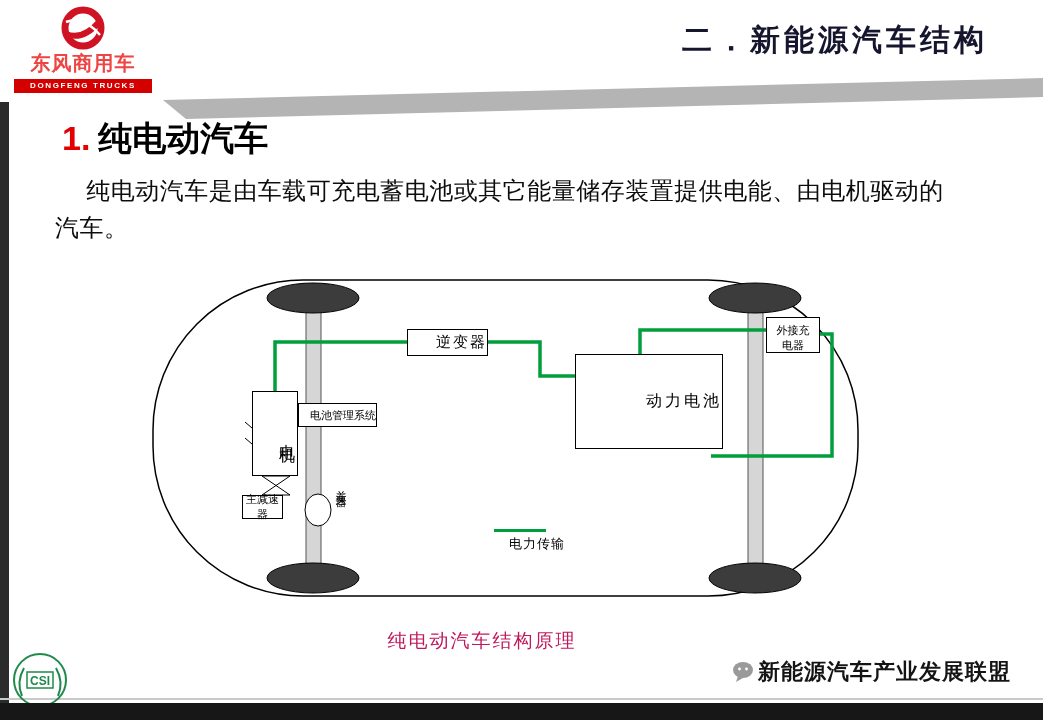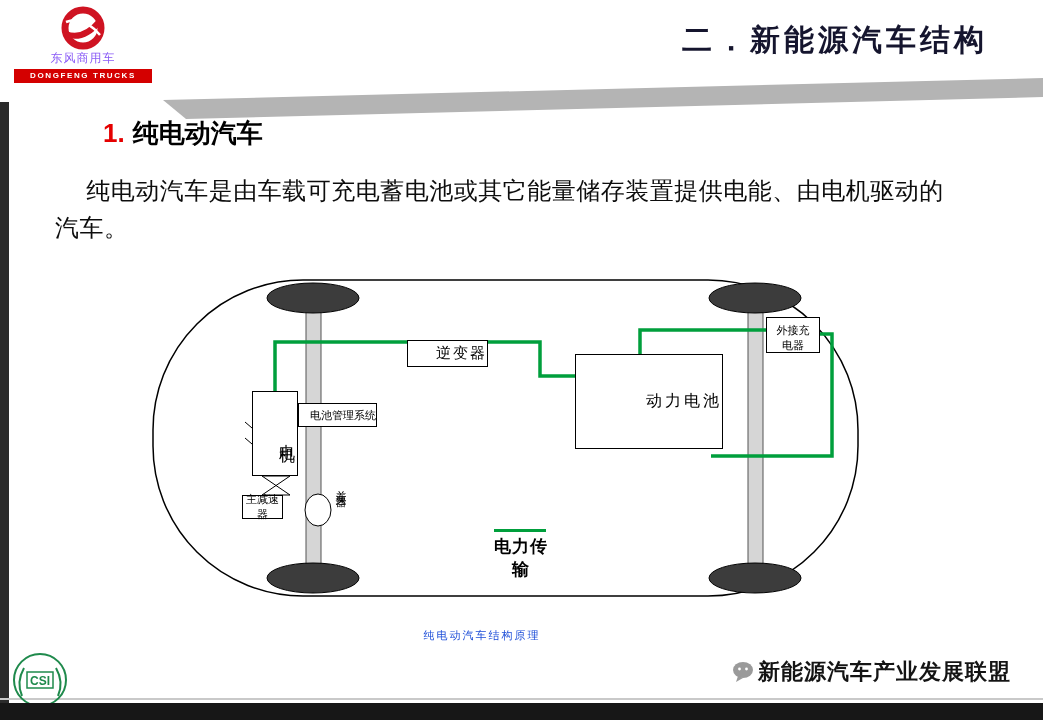--- a/index.html
+++ b/index.html
@@ -4,59 +4,59 @@
 <style>
   * { margin:0; padding:0; box-sizing:border-box; }
   html,body { background:#ffffff; }
   body { font-family:"Liberation Sans","DejaVu Sans",sans-serif; }
 
   .slide { position:relative; width:1043px; height:720px; background:#fff; overflow:hidden; }
 
   
   .logo-block { position:absolute; left:14px; top:6px; width:138px; text-align:center; }
   .logo-emblem { display:block; margin:0 auto; }
-  .brand-cn { font-size:12px; font-weight:normal; color:#8b5cf6; letter-spacing:1px; white-space:nowrap; }
+  .brand-cn { font-size:20px; font-weight:bold; color:#ef4444; letter-spacing:1px; white-space:nowrap; }
   .brand-en { margin-top:2px; background:#d40000; color:#fff; font-size:8px; font-weight:bold;
               letter-spacing:1.6px; padding:2px 16px 3px; }
   .header-title { position:absolute; right:55px; top:20px; font-size:30px; font-weight:bold;
                   color:#15152e; letter-spacing:4px; white-space:nowrap; }
 
   .stripe { position:absolute; left:0; top:0; width:1043px; height:130px; background:#b4b4b4;
             clip-path:polygon(163px 100px, 1043px 78px, 1043px 97px, 186px 119px); }
   .left-bar { position:absolute; left:0; top:102px; width:9px; height:601px; background:#2b2b2b; }
 
   
-  .heading { position:absolute; left:62px; top:116px; font-size:26px; font-weight:bold; color:#000;
-             white-space:nowrap;margin-left:41px; }
+  .heading { position:absolute; left:62px; top:116px; font-size:34px; font-weight:bold; color:#000;
+             white-space:nowrap; }
   .heading .num { color:#e50000; margin-right:8px; }
   .paragraph { position:absolute; left:55px; top:174px; width:905px; font-size:24px; line-height:1.55;
                color:#0d0d0d; text-indent:1.3em; letter-spacing:0.5px;font-family:Liberation Mono, monospace; }
 
   
   .diagram { position:absolute; left:150px; top:272px; width:720px; height:332px; }
   .diagram svg { position:absolute; left:0; top:0; }
   .wire { fill:none; stroke:#009f3c; stroke-width:3.5px; }
   .dbox { position:absolute; background:#fff; border:1px solid #000; display:flex;
           align-items:center; justify-content:flex-end; text-align:center; color:#000; }
-  .box-inverter   { left:257px; top:57px;  width:81px;  height:27px; font-size:15px; letter-spacing:2px;margin-top:11px; }
+  .box-inverter   { left:257px; top:57px;  width:81px;  height:27px; font-size:15px; letter-spacing:2px; }
   .box-motor      { left:102px; top:119px; width:46px;  height:85px; font-size:16px; }
   .box-controller { left:148px; top:131px; width:79px;  height:24px; font-size:11px; }
   .box-reducer    { left:92px;  top:223px; width:41px;  height:24px; font-size:11px; }
   .box-battery    { left:425px; top:82px;  width:148px; height:95px; font-size:16px; letter-spacing:3px; }
   .box-bms        { left:425px; top:177px; width:136px; height:24px; font-size:13px; letter-spacing:1px; }
   .box-charger    { left:616px; top:45px;  width:54px;  height:36px; font-size:11px;
                     flex-direction:column; line-height:1.3; }
   .vtext { writing-mode:vertical-rl; text-orientation:upright; letter-spacing:3px; }
   .label-diff { position:absolute; left:183px; top:210px; font-size:11px; color:#000; }
   .legend-line { position:absolute; left:344px; top:257px; width:52px; height:3px; background:#009f3c; }
-  .legend-label { position:absolute; left:338px; top:263px; width:66px; text-align:center;
-                  font-size:17px; color:#000; letter-spacing:1px;font-weight:bold; }
+  .legend-label { position:absolute; left:354px; top:263px; width:66px; text-align:center;
+                  font-size:13px; color:#000; letter-spacing:1px; }
 
   .caption { position:absolute; left:352px; top:628px; width:260px; text-align:center;
-             font-size:11px; color:#1d4ed8; letter-spacing:2px; }
+             font-size:19px; color:#be185d; letter-spacing:2px; }
 
   
   .footer-right { position:absolute; right:32px; top:657px; display:flex; align-items:center;
                   gap:2px; font-size:22px; font-weight:bold; color:#141414; letter-spacing:1px; }
   .csi-emblem { position:absolute; left:12px; top:652px; }
   .thin-line { position:absolute; left:0; top:698px; width:1043px; height:2px; background:#c9c9c9; }
   .bottom-bar { position:absolute; left:0; top:703px; width:1043px; height:17px; background:#171717; }
 </style>
 </head>
 <body>

